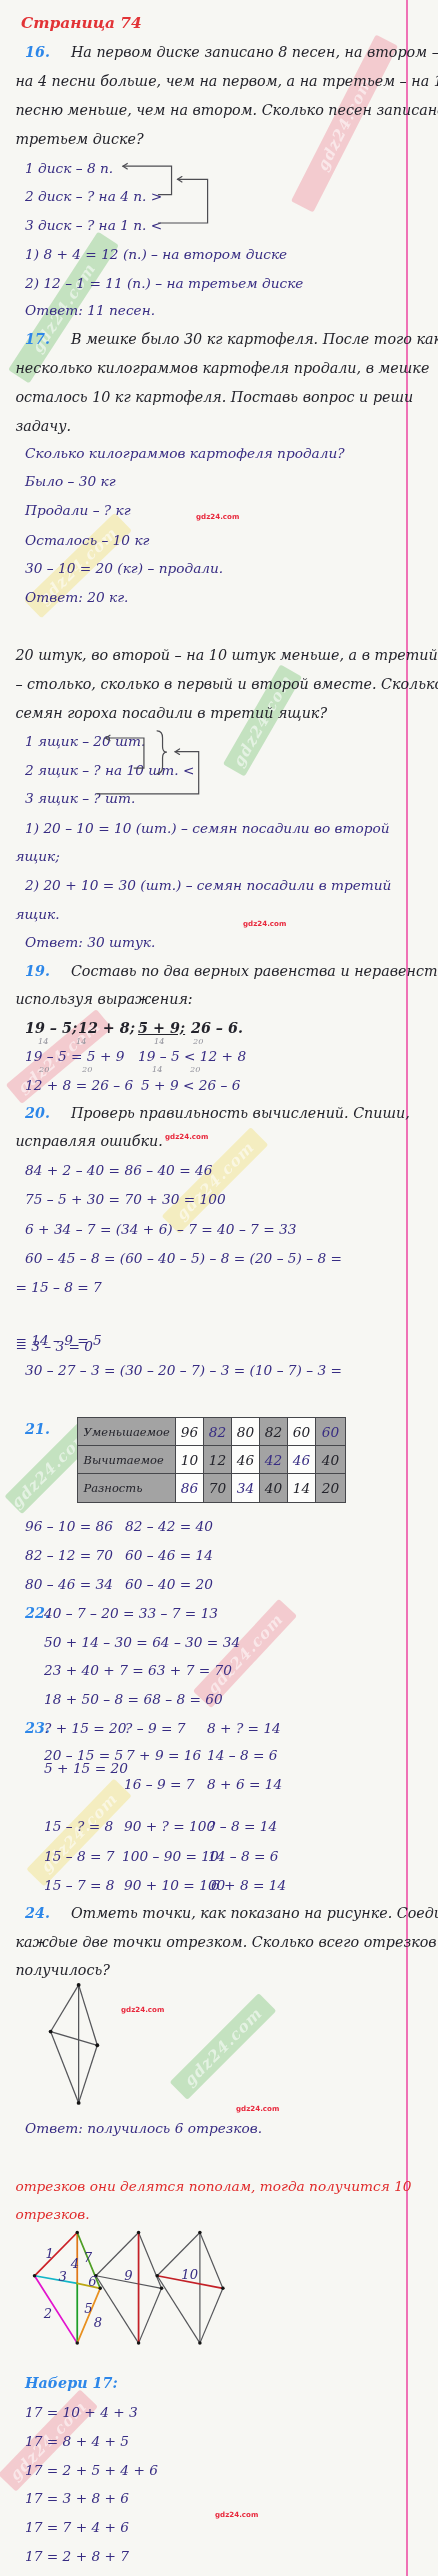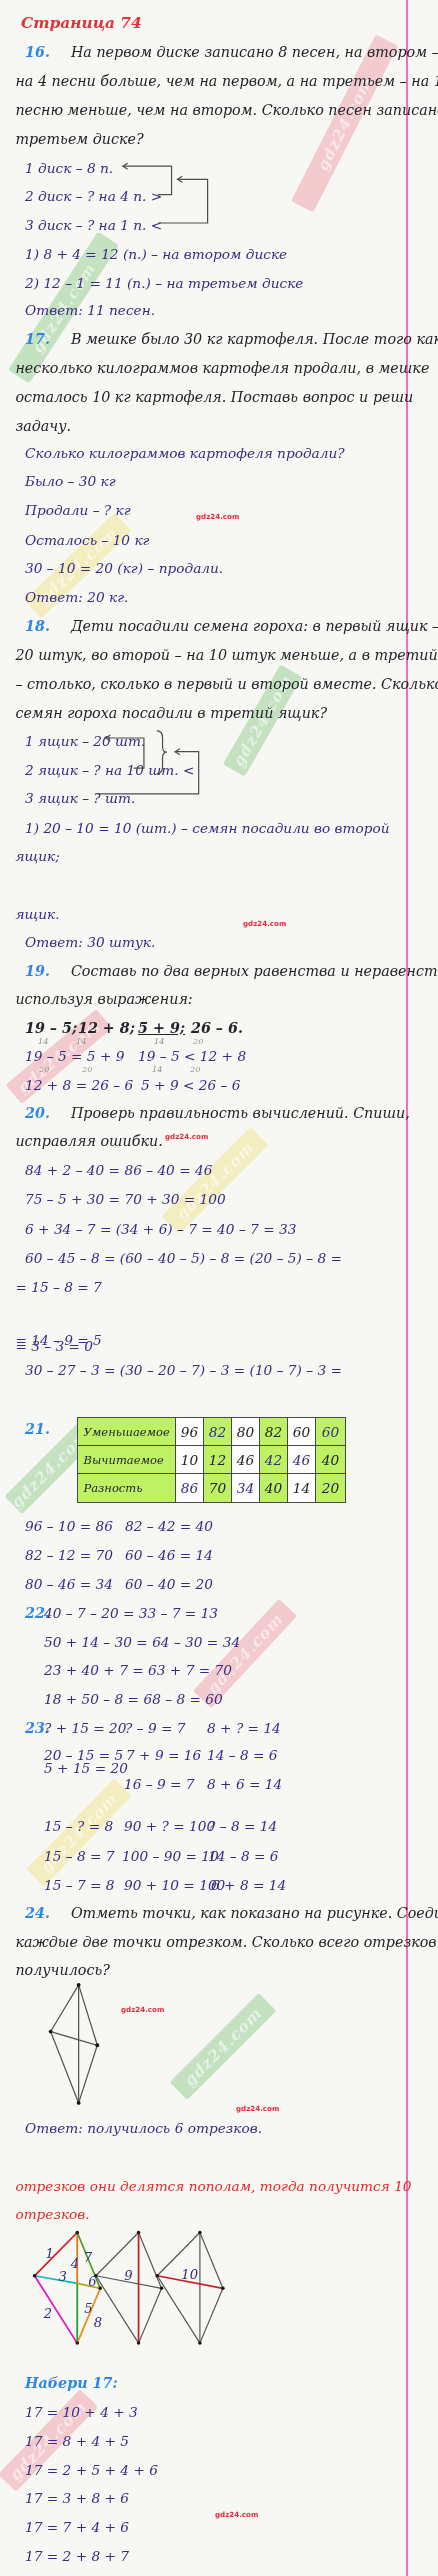--- a/index.html
+++ b/index.html
@@ -28,21 +28,21 @@
   svg text{font-family:"DejaVu Serif",serif;font-style:italic;font-size:24px;fill:#372c83;}
   .tbl{position:absolute;left:77px;top:1417px;display:grid;
        grid-template-columns:98px 28px 28px 28px 28px 28px 29px;
        grid-auto-rows:28px;border:1.6px solid #46474b;background:#fdfdfb;z-index:3;}
   .tbl>div{border-right:1.1px solid #46474b;border-bottom:1.1px solid #46474b;
        display:flex;align-items:center;justify-content:center;
        font-family:"DejaVu Serif",serif;font-style:italic;font-size:13.7px;color:#23232b;}
   .tbl>div.lbl{justify-content:flex-start;padding-left:5.5px;font-size:11.5px;}
   .tbl>div.lc{border-right:none;}
   .tbl>div.lr{border-bottom:none;}
-  .yl{background:#bef264;}
+  .yl{background:#a3a3a3;}
   .pv{color:#372c83 !important;}
 </style>
 </head>
 <body>
 
 <div id="page">
 
   <div class="band band-g" style="left:-19px;top:295px;width:165px;transform:rotate(-57deg);">
       <span>gdz24.com</span>
     </div>
@@ -104,38 +104,38 @@
   <div class="t st" style="left:15.4px;top:360px;">несколько килограммов картофеля продали, в мешке</div>
   <div class="t st" style="left:15.4px;top:389px;">осталось 10 кг картофеля. Поставь вопрос и реши</div>
   <div class="t st" style="left:15.4px;top:418px;">задачу.</div>
   <div class="t hw" style="left:25px;top:445px;">Сколько килограммов картофеля продали?</div>
   <div class="t hw" style="left:25px;top:473px;">Было – 30 кг</div>
   <div class="t hw" style="left:25px;top:502px;">Продали – ? кг</div>
   <div class="t hw" style="left:25px;top:532px;">Осталось – 10 кг</div>
   <div class="t hw" style="left:25px;top:560px;">30 – 10 = 20 (кг) – продали.</div>
   <div class="t hw" style="left:25px;top:589px;">Ответ: 20 кг.</div>
 
-  <div class="t st" style="left:25px;top:618px;"><span class="num">18.</span><span>Дети посадили семена гороха: в первый ящик –</span></div>
   <div class="t st" style="left:15.4px;top:647px;">20 штук, во второй – на 10 штук меньше, а в третий</div>
   <div class="t st" style="left:15.4px;top:676px;">– столько, сколько в первый и второй вместе. Сколько</div>
   <div class="t st" style="left:15.4px;top:705px;">семян гороха посадили в третий ящик?</div>
   <div class="t hw" style="left:25px;top:733px;">1 ящик – 20 шт.</div>
   <div class="t hw" style="left:25px;top:762px;">2 ящик – ? на 10 шт. &lt;</div>
   <div class="t hw" style="left:25px;top:790px;">3 ящик – ? шт.</div>
   <svg style="left:93px;top:727px;" width="115" height="74" viewBox="0 0 210 135">
     <g stroke="#4d4d52" stroke-width="2.2" fill="none" stroke-linecap="round">
       <polyline points="31,15 23,20 31,25"></polyline>
       <polyline points="23,20 93,20 93,75 75,75"></polyline>
       <path d="M117,7 C125,7 127,12 127,20 L127,36 C127,43 129,46 135,46 C129,46 127,49 127,56 L127,72 C127,80 125,85 117,85"></path>
       <polyline points="158,40 150,45 158,50"></polyline>
       <polyline points="150,45 193,45 193,122 7,122"></polyline>
     </g>
   </svg>
   <div class="t hw" style="left:25px;top:820px;">1) 20 – 10 = 10 (шт.) – семян посадили во второй</div>
   <div class="t hw" style="left:15.4px;top:848px;">ящик;</div>
+  <div class="t hw" style="left:25px;top:877px;">2) 20 + 10 = 30 (шт.) – семян посадили в третий</div>
   <div class="t hw" style="left:15.4px;top:906px;">ящик.</div>
   <div class="t hw" style="left:25px;top:934px;">Ответ: 30 штук.</div>
 
   <div class="t st" style="left:25px;top:963px;"><span class="num">19.</span><span>Составь по два верных равенства и неравенства,</span></div>
   <div class="t st" style="left:15.4px;top:991px;">используя выражения:</div>
   <div class="t st" style="left:25px;top:1020px;font-weight:bold;">19 – 5;</div>
   <div class="t st" style="left:78px;top:1020px;font-weight:bold;">12 + 8;</div>
   <div class="t st" style="left:138px;top:1020px;font-weight:bold;text-decoration:underline;">5 + 9;</div>
   <div class="t st" style="left:191px;top:1020px;font-weight:bold;">26 – 6.</div>
   <div class="t pencil" style="left:38px;top:1037px;">14</div>

